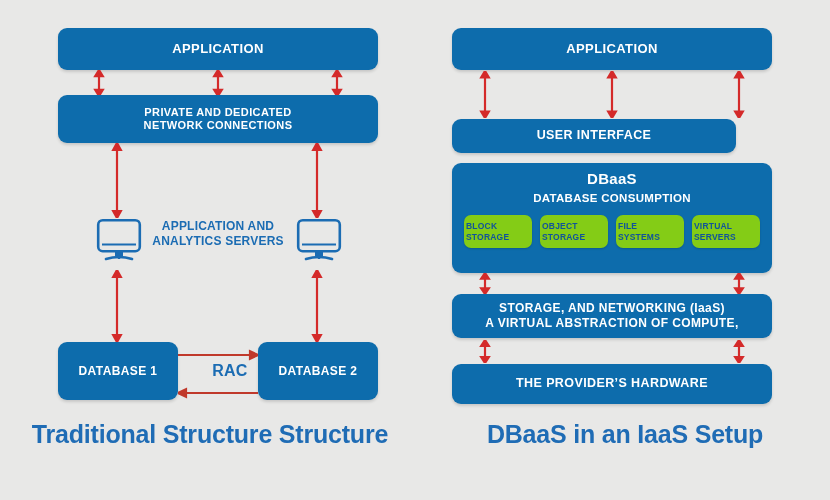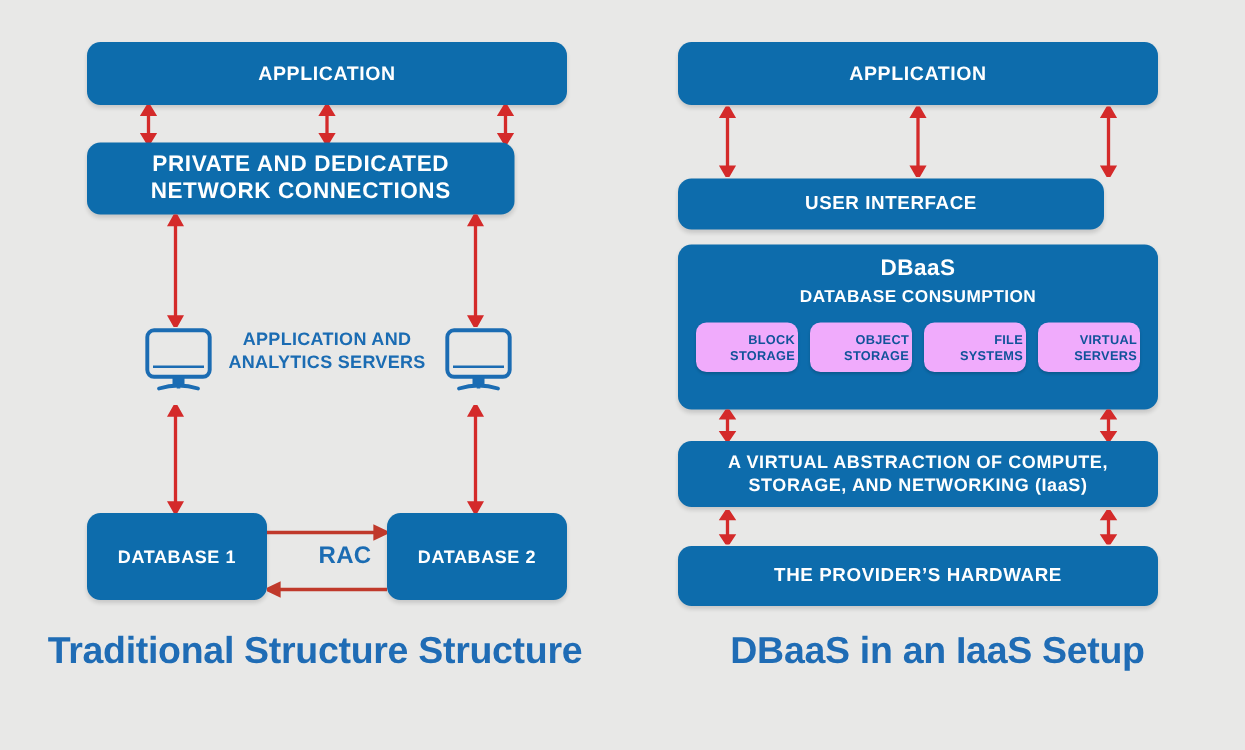--- a/index.html
+++ b/index.html
@@ -36,21 +36,21 @@
     text-align: center;
     font-weight: bold;
     letter-spacing: 0.4px;
     box-sizing: border-box;
     line-height: 1.22;
   }
   .box .ln { display: block; }
 
   
   #box-l-application { left: 58px;  top: 28px;  width: 320px; height: 42px; font-size: 13px; }
-  #box-l-network     { left: 58px;  top: 95px;  width: 285px; height: 48px; font-size: 15px; }
+  #box-l-network     { left: 58px;  top: 95px;  width: 320px; height: 48px; font-size: 11px; }
   #box-l-db1         { left: 58px;  top: 342px; width: 120px; height: 58px; font-size: 12px; }
   #box-l-db2         { left: 258px; top: 342px; width: 120px; height: 58px; font-size: 12px; }
 
   
   #box-r-application { left: 32px; top: 28px;  width: 320px; height: 42px; font-size: 13px; }
   #box-r-ui          { left: 32px; top: 119px; width: 284px; height: 34px; font-size: 12.5px; }
   #box-r-dbaas       { left: 32px; top: 163px; width: 320px; height: 110px;
                        justify-content: flex-start; padding-top: 7px; }
   #box-r-iaas        { left: 32px; top: 294px; width: 320px; height: 44px; font-size: 12px; }
   #box-r-hardware    { left: 32px; top: 364px; width: 320px; height: 40px; font-size: 12.5px; }
@@ -59,30 +59,30 @@
     font-size: 15px; letter-spacing: 0.3px; margin-bottom: 3px;
   }
   #box-r-dbaas .dbaas-sub {
     font-size: 11.5px; line-height: 1.3; letter-spacing: 0.3px;
   }
   .chip-row {
     display: flex; gap: 8px; margin-top: 9px; justify-content: center;
     width: 100%;
   }
   .chip {
-    background: #f0abfc;
+    background: #84cc16;
     color: #11539a;
     border-radius: 7px;
     font-size: 8.5px;
     font-weight: bold;
     letter-spacing: 0.2px;
     line-height: 1.25;
     padding: 6px 2px;
     width: 64px;
-    text-align: right;
+    text-align: left;
     box-shadow: 0 1px 2px rgba(0,0,0,0.18);
   }
 
   
   .mid-label {
     position: absolute;
     color: #1b6cb3;
     font-weight: bold;
     font-size: 12px;
     text-align: center;
@@ -329,22 +329,22 @@
       <svg width="12" height="21" viewBox="0 0 12 21">
           <g stroke="#d42a2a" stroke-width="2.2" fill="#d42a2a">
             <line x1="6" y1="4" x2="6" y2="17"></line>
             <polygon points="6,0 2.2,5.6 9.8,5.6"></polygon>
             <polygon points="6,21 2.2,15.4 9.8,15.4"></polygon>
           </g>
         </svg>
     </div>
 
     <div class="box" id="box-r-iaas">
+      <span class="ln">STORAGE, AND NETWORKING (IaaS)</span>
       <span class="ln">A VIRTUAL ABSTRACTION OF COMPUTE,</span>
-      <span class="ln">STORAGE, AND NETWORKING (IaaS)</span>
     </div>
 
     <div class="arrow-v" style="left:59px;  top:340px;">
       <svg width="12" height="23" viewBox="0 0 12 23">
           <g stroke="#d42a2a" stroke-width="2.2" fill="#d42a2a">
             <line x1="6" y1="4" x2="6" y2="19"></line>
             <polygon points="6,0 2.2,5.8 9.8,5.8"></polygon>
             <polygon points="6,23 2.2,17.2 9.8,17.2"></polygon>
           </g>
         </svg>

